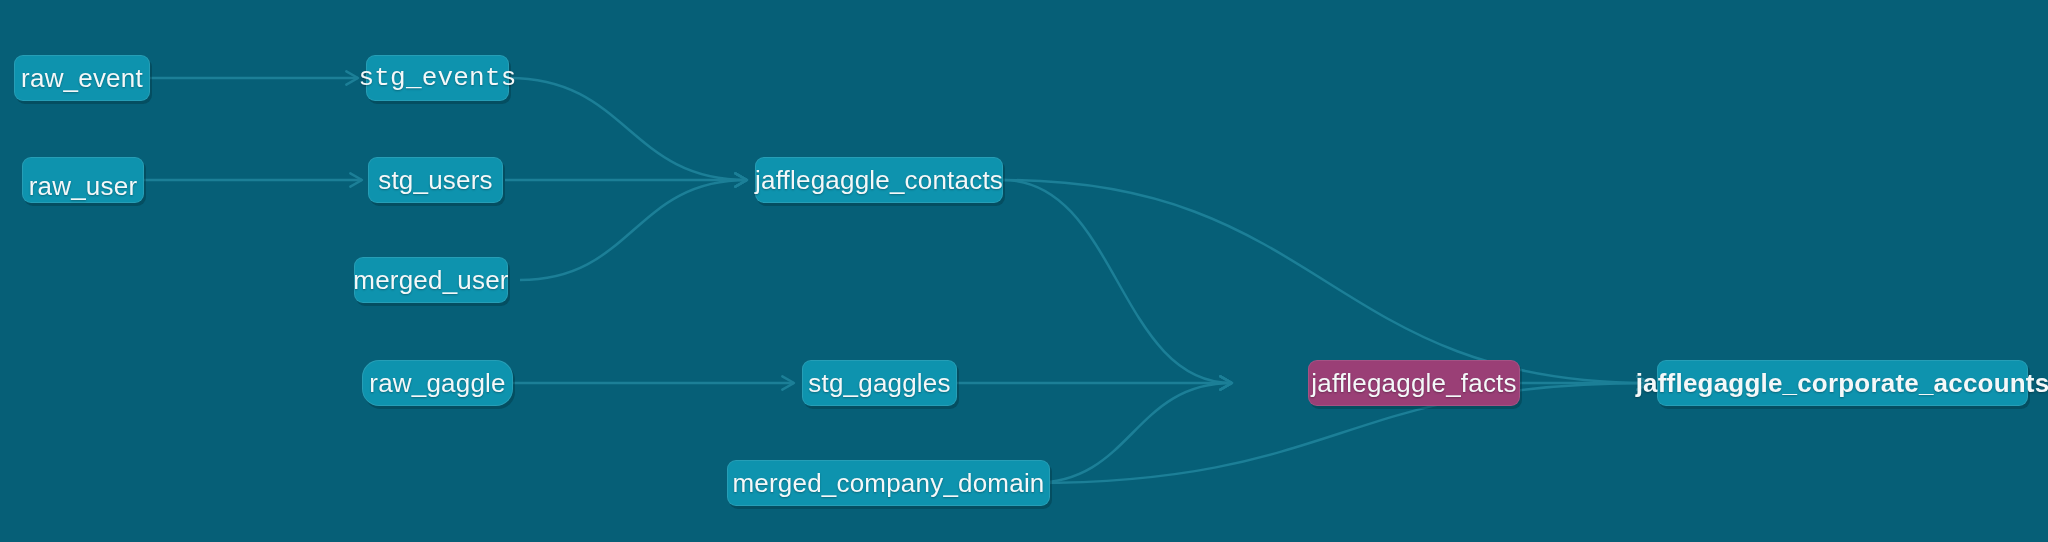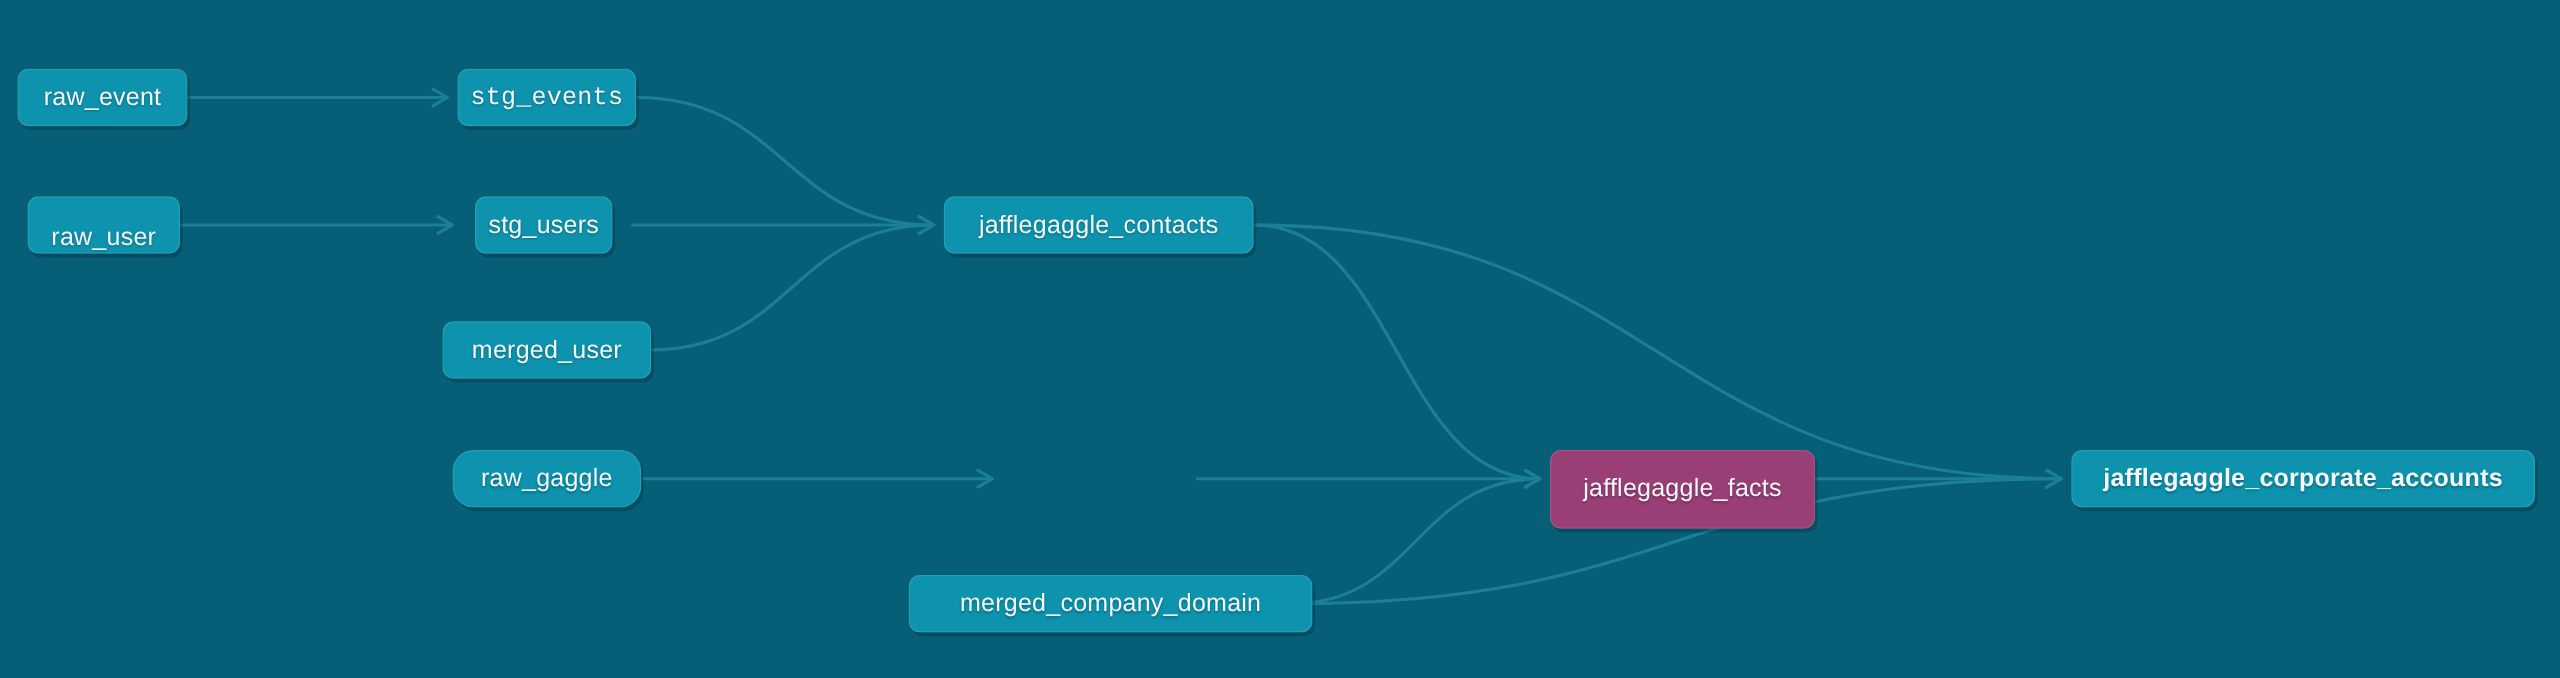--- a/index.html
+++ b/index.html
@@ -21,21 +21,21 @@
   .edge{fill:none;stroke:var(--edge);stroke-width:2.5px}
   .node{
     position:absolute;
     display:flex;align-items:center;justify-content:center;
     box-sizing:border-box;
     background:var(--node);
     border:1px solid rgba(255,255,255,.10);
     border-radius:9px;
     box-shadow:2px 3px 0 rgba(3,52,66,.40);
     color:var(--text);
-    font-size:20px;letter-spacing:.2px;
+    font-size:26px;letter-spacing:.2px;
     text-shadow:0 1px 2px rgba(0,0,0,.30);
     cursor:pointer;
   }
   .node.selected{background:var(--nodeSel)}
   .node-label{white-space:nowrap}
 </style>
 </head>
 <body>
 
 <div class="canvas">
@@ -61,34 +61,37 @@
 
 <div class="node" style="left: 14px; top: 55px; width: 136px; height: 46px;">
       <span class="node-label">raw_event</span>
     </div>
     <div class="node" style="left: 366px; top: 55px; width: 143px; height: 46px; font-family: Liberation Mono, monospace;">
       <span class="node-label">stg_events</span>
     </div>
     <div class="node" style="left: 22px; top: 157px; width: 122px; height: 46px; align-items: flex-end;">
       <span class="node-label">raw_user</span>
     </div>
-    <div class="node" style="left: 380px; top: 157px; width: 110px; height: 46px;">
+    <div class="node" style="left: 368px; top: 157px; width: 135px; height: 46px;">
       <span class="node-label">stg_users</span>
     </div>
-    <div class="node" style="left: 354px; top: 257px; width: 167px; height: 46px;">
+    <div class="node" style="left: 354px; top: 257px; width: 154px; height: 46px;">
       <span class="node-label">merged_user</span>
     </div>
     <div class="node" style="left: 755px; top: 157px; width: 248px; height: 46px;">
       <span class="node-label">jafflegaggle_contacts</span>
     </div>
     <div class="node" style="left: 362px; top: 360px; width: 151px; height: 46px; border-radius: 17px;">
       <span class="node-label">raw_gaggle</span>
     </div>
+    <div class="node" style="left: 802px; top: 360px; width: 155px; height: 46px;">
+      <span class="node-label">stg_gaggles</span>
+    </div>
     <div class="node" style="left: 727px; top: 460px; width: 323px; height: 46px;">
       <span class="node-label">merged_company_domain</span>
     </div>
-    <div class="node selected" style="left: 1240px; top: 360px; width: 212px; height: 63px;">
+    <div class="node selected" style="left: 1308px; top: 360px; width: 212px; height: 46px;">
       <span class="node-label">jafflegaggle_facts</span>
     </div>
     <div class="node" style="left: 1657px; top: 360px; width: 371px; height: 46px; font-weight: bold;">
       <span class="node-label">jafflegaggle_corporate_accounts</span>
     </div>
   </div>
 
 </body></html>

